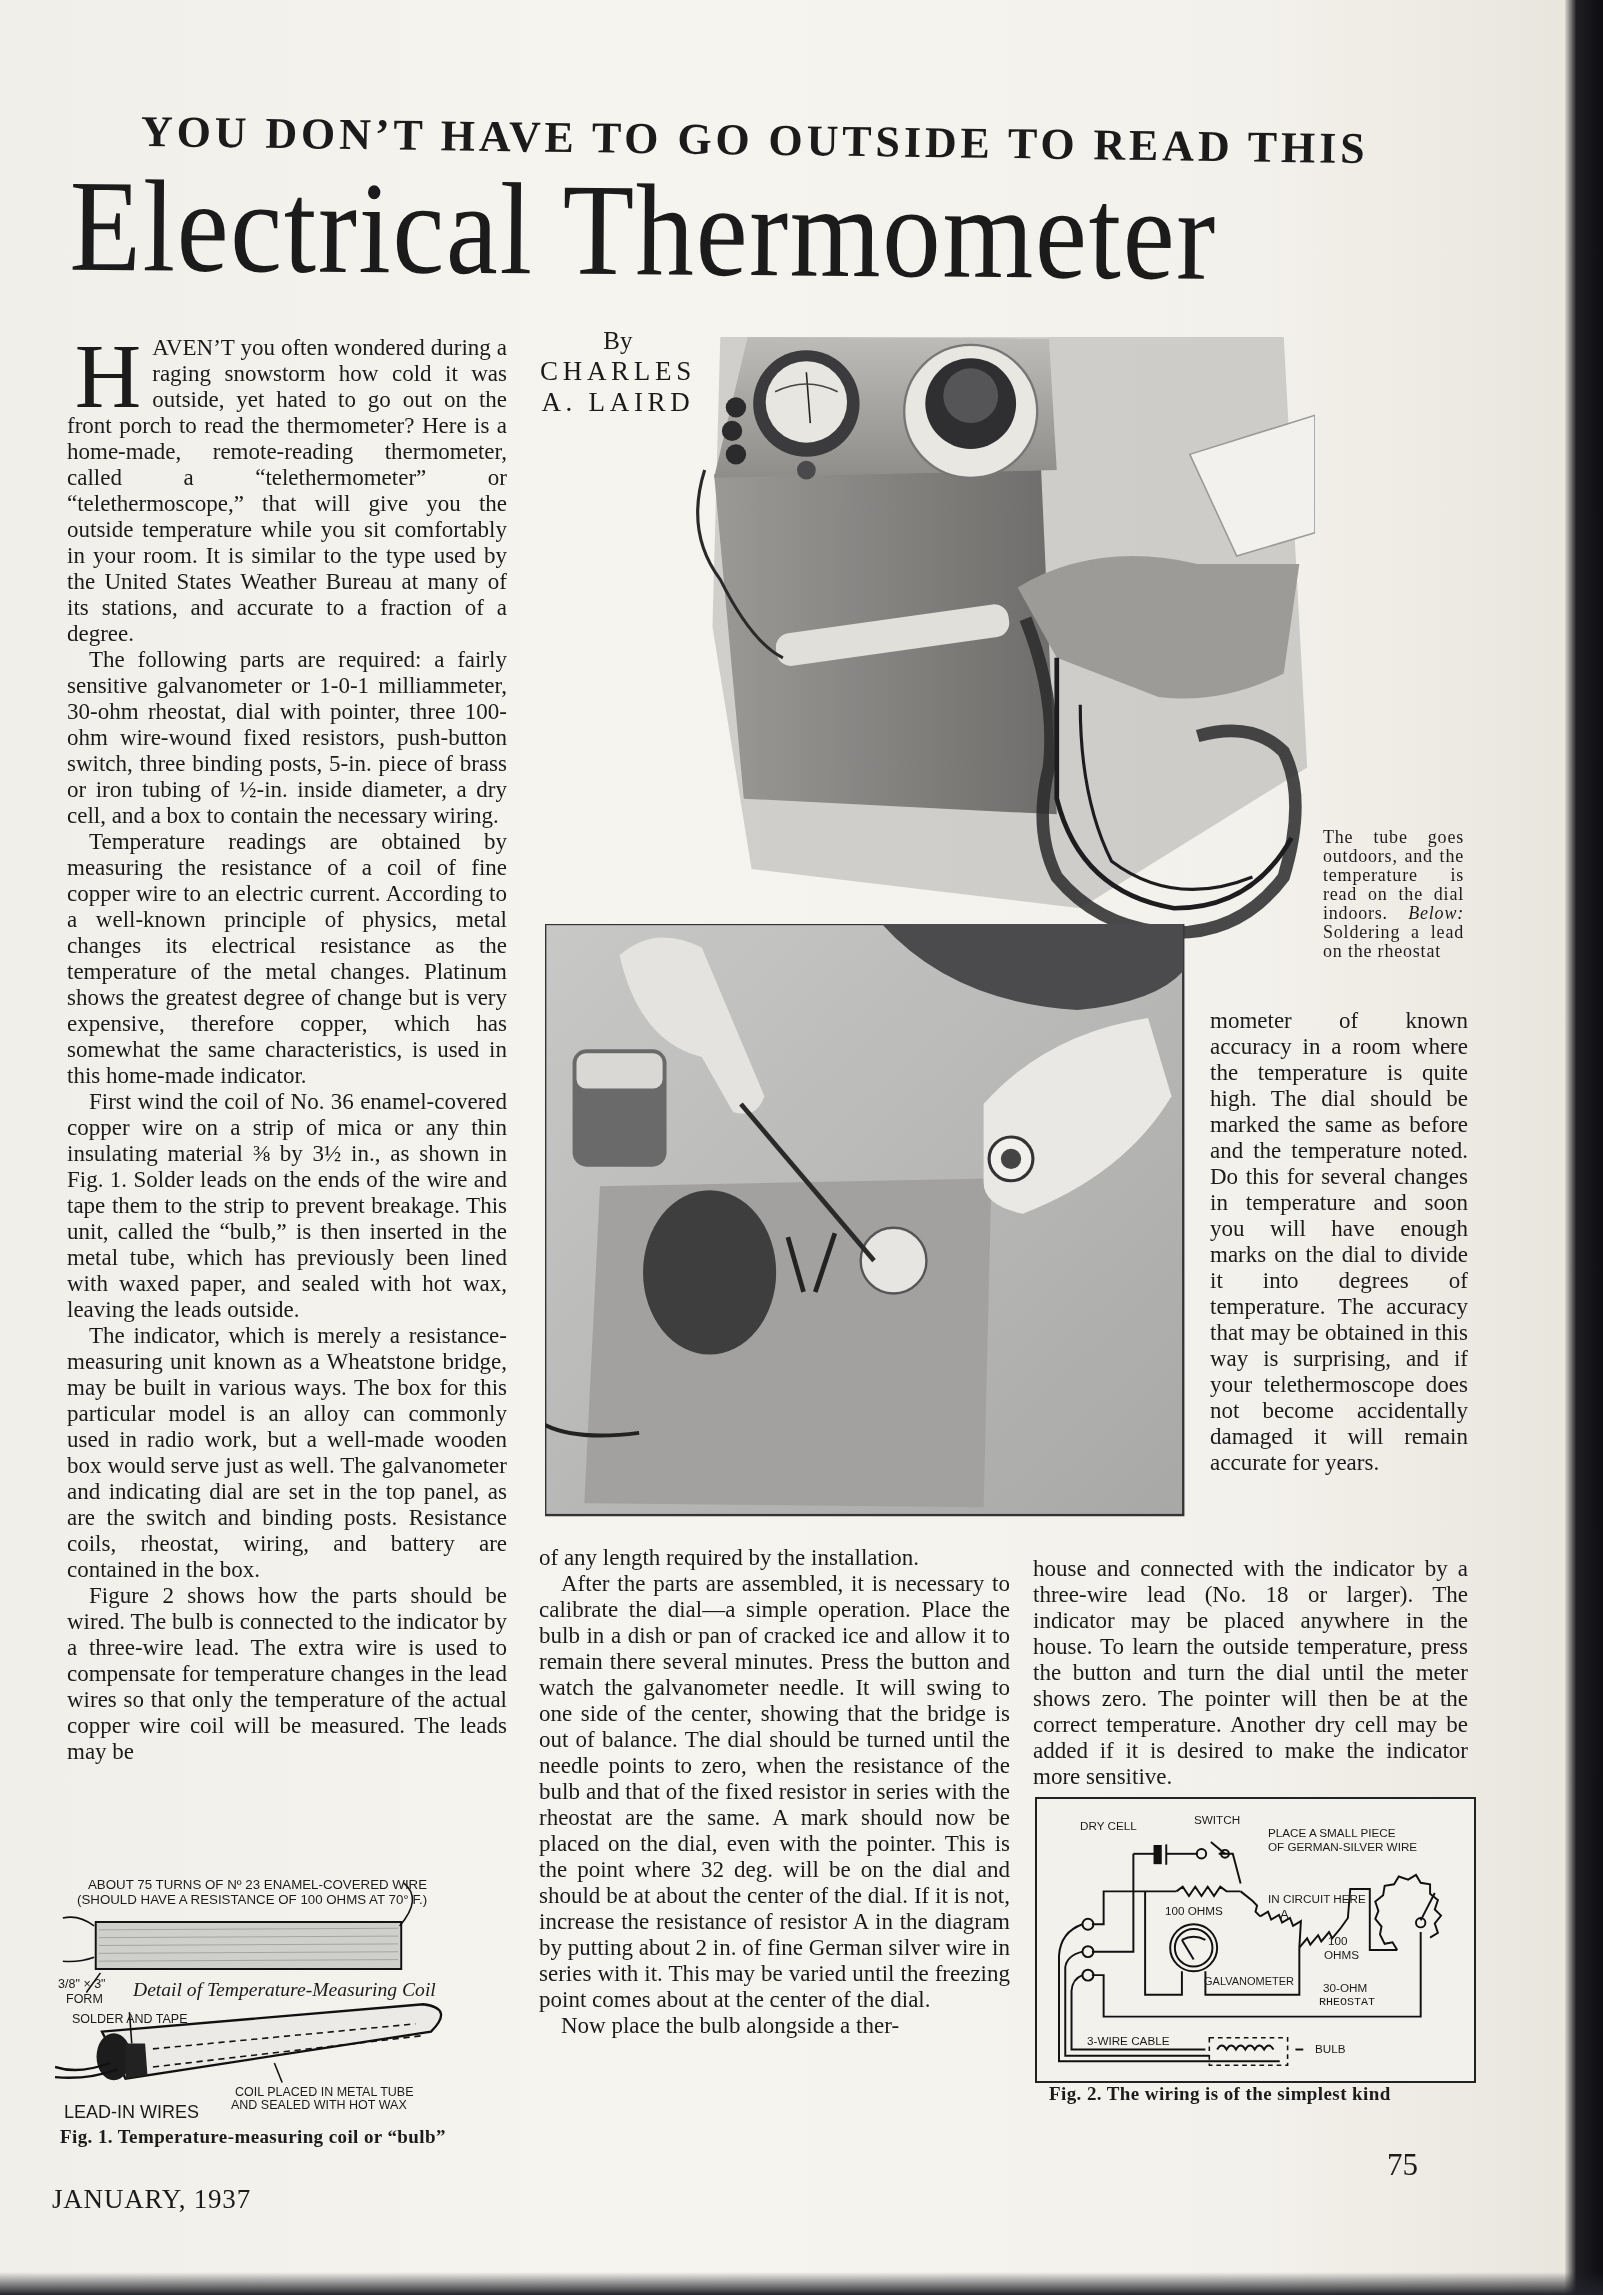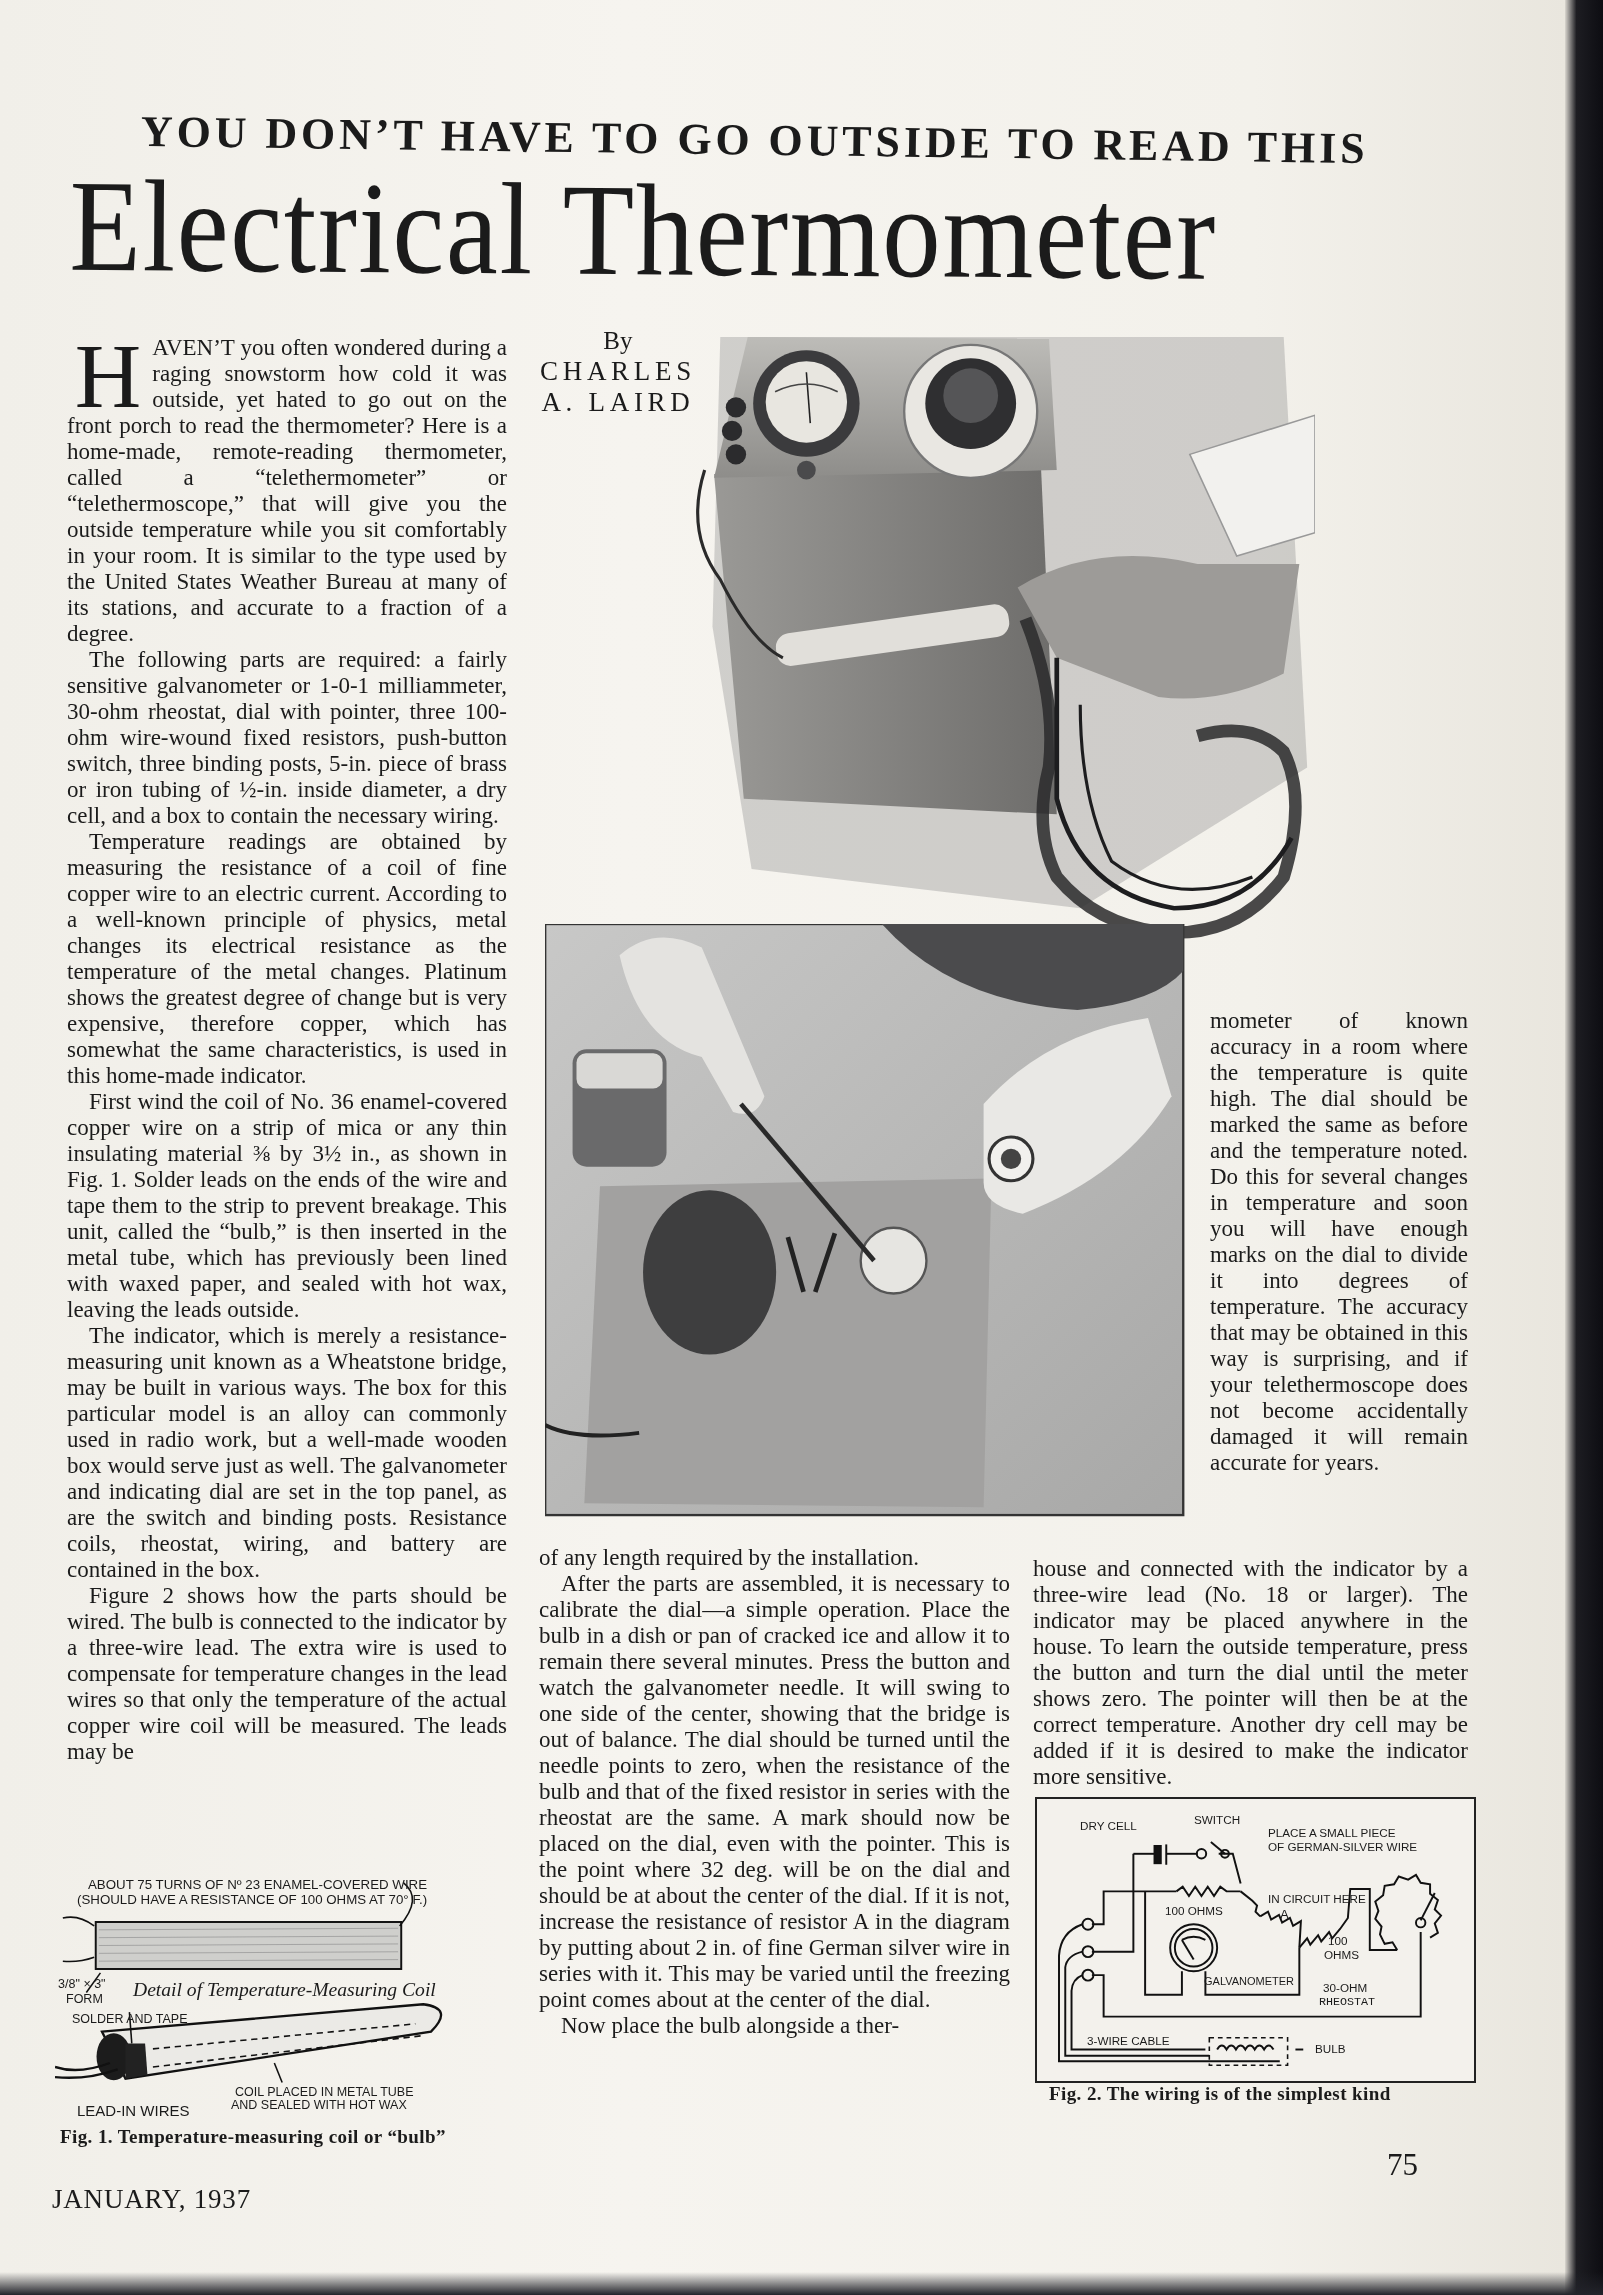--- a/index.html
+++ b/index.html
@@ -72,20 +72,25 @@
     <circle cx="150" cy="180" r="12" fill="#4a4a4c"></circle>
     <path d="M640 160 L800 110 L800 260 L700 290 Z" fill="#f2f1ee" stroke="#999" stroke-width="2"></path>
     <path d="M420 330 Q520 270 650 300 L780 300 L760 440 Q680 480 600 470 L470 420 Z" fill="#9d9b98"></path>
     <rect x="110" y="370" width="300" height="42" rx="18" fill="#e1dfda" transform="rotate(-8 260 390)"></rect>
     <path d="M430 370 Q470 470 460 560 Q440 640 470 700 Q520 760 600 770 Q700 780 760 700 Q790 600 760 540 Q720 500 650 520" stroke="#2a2a2c" stroke-width="16" fill="none" opacity="0.85"></path>
     <path d="M470 420 Q470 520 470 600 Q500 720 620 740 Q720 740 770 650" stroke="#1d1d1f" stroke-width="6" fill="none"></path>
     <path d="M500 480 Q500 600 540 680 Q620 740 720 700" stroke="#1d1d1f" stroke-width="4" fill="none"></path>
     <path d="M20 180 Q-5 260 40 320 Q80 400 120 420" stroke="#2a2a2a" stroke-width="4" fill="none"></path>
   </svg>
 
+  <div class="cap-small">
+    <span>The tube goes outdoors, and the temperature is read on the dial indoors.</span>
+    <i>Below:</i>
+    <span>Soldering a lead on the rheostat</span>
+  </div>
 
   <svg class="photo" style="left:545px;top:924px;" width="658" height="595" viewBox="0 0 840 760">
     <defs>
       <linearGradient id="bg2" x1="0" y1="0" x2="1" y2="1">
           <stop offset="0" stop-color="#c8c8c7"></stop>
           <stop offset="1" stop-color="#a8a8a7"></stop>
         </linearGradient>
     </defs>
     <rect x="0" y="0" width="815" height="755" fill="url(#bg2)"></rect>
     <rect x="0" y="0" width="815" height="755" fill="none" stroke="#333" stroke-width="3"></rect>
@@ -141,21 +146,21 @@
       <path d="M0 258 Q40 262 80 248" stroke="#111" stroke-width="3" fill="none"></path>
       <line x1="95" y1="175" x2="98" y2="215" stroke="#111" stroke-width="2"></line>
       <line x1="290" y1="265" x2="280" y2="240" stroke="#111" stroke-width="2"></line>
     </svg>
     <div class="sans-label" style="position:absolute;left:33px;top:1.6px;font-size:13.3px;white-space:nowrap;">ABOUT 75 TURNS OF Nº 23 ENAMEL-COVERED WIRE</div>
     <div class="sans-label" style="position:absolute;left:22px;top:17px;font-size:13.3px;white-space:nowrap;">(SHOULD HAVE A RESISTANCE OF 100 OHMS AT 70° F.)</div>
     <div class="sans-label" style="position:absolute;left:3.1px;top:102px;font-size:12.5px;white-space:nowrap;">3/8" × 3"</div>
     <div class="sans-label" style="position:absolute;left:11px;top:117px;font-size:12.5px;">FORM</div>
     <div style="position:absolute;left:78px;top:104px;font-size:19.6px;font-style:italic;white-space:nowrap;">Detail of Temperature-Measuring Coil</div>
     <div class="sans-label" style="position:absolute;left:17px;top:137px;font-size:12.5px;white-space:nowrap;">SOLDER AND TAPE</div>
-    <div class="sans-label" style="position:absolute;left:22px;top:227px;font-size:15px;white-space:nowrap;">LEAD-IN WIRES</div>
+    <div class="sans-label" style="position:absolute;left:9px;top:227px;font-size:18px;white-space:nowrap;">LEAD-IN WIRES</div>
     <div class="sans-label" style="position:absolute;left:180px;top:210px;font-size:12.5px;white-space:nowrap;">COIL PLACED IN METAL TUBE</div>
     <div class="sans-label" style="position:absolute;left:176px;top:223px;font-size:12.5px;white-space:nowrap;">AND SEALED WITH HOT WAX</div>
   </div>
   <div class="fig-caption" style="left:60px;top:2126px;text-align:right;">Fig. 1. Temperature-measuring coil or “bulb”</div>
 
   <div style="position:absolute;left:1035px;top:1797px;width:437px;height:282px;border:2px solid #222;background:#f3f1ec;">
     <svg width="437" height="274" viewBox="0 0 558 350" style="position:absolute;left:0;top:0;" fill="none" stroke="#111" stroke-width="2.5">
       <path d="M123 70 L123 195 L70 195"></path>
       <path d="M123 70 L150 70"></path>
       <rect x="150" y="60" width="8" height="22" fill="#111"></rect>

